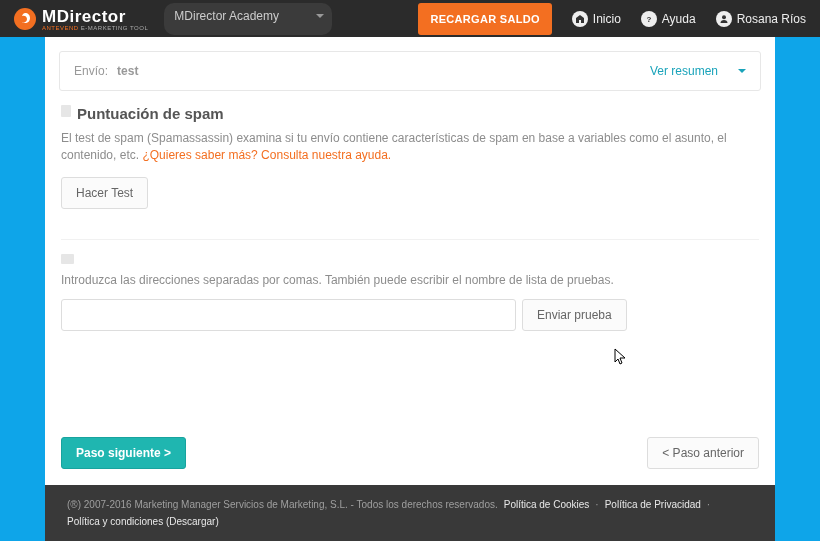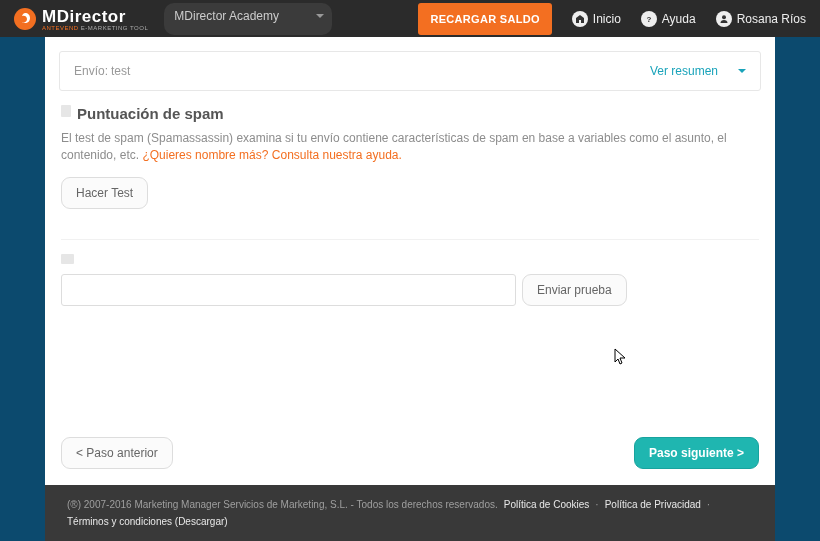--- a/index.html
+++ b/index.html
@@ -16,38 +16,38 @@
     .logo-sub .orange { color:#f36f21; }
     .logo-sub .gray { color:#aaa; }
     .account-select { margin-left:6px; background:#3b3b3b; color:#ccc; height:32px; line-height:26px; padding:0 24px 0 10px; border-radius:10px; font-size:12px; position:relative; min-width:168px; }
     .account-select:after { content:""; position:absolute; right:8px; top:11px; border:4px solid transparent; border-top-color:#999; }
     .nav-spacer { flex:1; }
     .btn-recargar { background:#f36f21; color:#fff; height:26px; padding:16px 12px; border-radius:3px; font-size:11px; font-weight:bold; letter-spacing:.3px; display:flex; align-items:center; }
     .nav-link { display:flex; align-items:center; gap:5px; color:#eee; font-size:12px; margin-left:10px; }
     .nav-icon-circle { width:16px; height:16px; border-radius:50%; background:#eee; display:flex; align-items:center; justify-content:center; }
 
     
-    .outer { flex:1; background:#0c4a6e; padding:0 45px; overflow:hidden; }
+    .outer { flex:1; background:#0ea5e9; padding:0 45px; overflow:hidden; }
     .canvas { background:#fff; height:100%; display:flex; flex-direction:column; }
 
     
     .envio-bar { margin:14px 14px 0 14px; border:1px solid #e7e7e7; border-radius:3px; padding:12px 14px; display:flex; align-items:center; color:#888; font-size:12px; }
     .envio-bar .label { color:#999; }
-    .envio-bar .value { color:#999; font-weight:normal; margin-left:3px; }
+    .envio-bar .value { color:#999; font-weight:bold; margin-left:9px; }
     .envio-bar .ver { margin-left:auto; color:#19a3ba; font-size:12px; display:flex; align-items:center; gap:20px; }
     .envio-bar .ver .tri { width:0; height:0; border:4px solid transparent; border-top-color:#19a3ba; margin-top:3px; }
 
     
     .section { padding:14px 16px; }
     .section h2 { font-size:15px; font-weight:bold; color:#555; display:flex; align-items:flex-start; gap:6px; }
     .muted-icon { display:inline-block; width:10px; height:12px; background:#e6e6e6; border-radius:1px; }
     .section p { font-size:12px; color:#8d8d8d; margin-top:8px; line-height:1.45; }
     .section a.help { color:#f36f21; text-decoration:none; }
 
-    .btn { display:inline-flex; align-items:center; justify-content:center; height:30px; padding:15px 14px; font-size:12px; border-radius:9px; }
+    .btn { display:inline-flex; align-items:center; justify-content:center; height:30px; padding:15px 14px; font-size:12px; border-radius:3px; }
     .btn-default { background:#fbfbfb; border:1px solid #ddd; color:#666; }
     .btn-teal { background:#1fb6b0; color:#fff; border:1px solid #18a39e; font-weight:bold; font-size:12px; }
 
     .divider { height:1px; background:#f1f1f1; margin:16px 0 4px 0; }
 
     .input-row { display:flex; gap:6px; margin-top:10px; }
     .input-row input[type=text] { flex:0 0 455px; height:32px; border:1px solid #ddd; border-radius:3px; padding:0 8px; font-size:12px; }
 
     .wizard-nav { margin-top:auto; padding:16px; display:flex; justify-content:space-between; align-items:center; }
 
@@ -120,61 +120,62 @@
         </span>
       </div>
 
       <div class="section">
         <h2>
           <span class="muted-icon"></span>
           <span>Puntuación de spam</span>
         </h2>
         <p>
           <span>El test de spam (Spamassassin) examina si tu envío contiene características de spam en base a variables como el asunto, el contenido, etc.</span>
-          <a href="#" class="help">¿Quieres nombre más? Consulta nuestra ayuda.</a>
+          <a href="#" class="help">¿Quieres saber más? Consulta nuestra ayuda.</a>
         </p>
         <div style="margin-top:12px;">
           <span class="btn btn-default">
             <span>Hacer Test</span>
           </span>
         </div>
       </div>
 
       <div style="padding:0 16px;">
           <div class="divider"></div>
         </div>
 
       <div class="section" style="padding-top:10px;">
         <h2>
           <span class="muted-icon" style="width:13px;height:10px;"></span>
         </h2>
+        <p>Introduzca las direcciones separadas por comas. También puede escribir el nombre de lista de pruebas.</p>
         <div class="input-row">
           <input type="text" style="">
           <span class="btn btn-default" style="height:32px;">
             <span>Enviar prueba</span>
           </span>
         </div>
       </div>
 
       <div class="wizard-nav">
+        <span class="btn btn-teal">
+          <span>Paso siguiente &gt;</span>
+        </span>
         <span class="btn btn-default">
           <span>&lt; Paso anterior</span>
-        </span>
-        <span class="btn btn-teal">
-          <span>Paso siguiente &gt;</span>
         </span>
       </div>
 
       <div class="footer">
         <span>(®) 2007-2016 Marketing Manager Servicios de Marketing, S.L. - Todos los derechos reservados.</span>
         <a href="#">Política de Cookies</a>
         <span>·</span>
         <a href="#">Política de Privacidad</a>
         <span>·</span>
-        <a href="#">Términos y condiciones (Descargar)</a>
+        <a href="#">Política y condiciones (Descargar)</a>
       </div>
 
     </div>
   </div>
 </div>
 
 <svg class="cursor" width="14" height="18" viewBox="0 0 14 18">
   <path d="M1 1l0 13 3-3 2 5 2-1-2-5 5 0z" fill="#fff" stroke="#000" stroke-width="1"></path>
 </svg>
 

